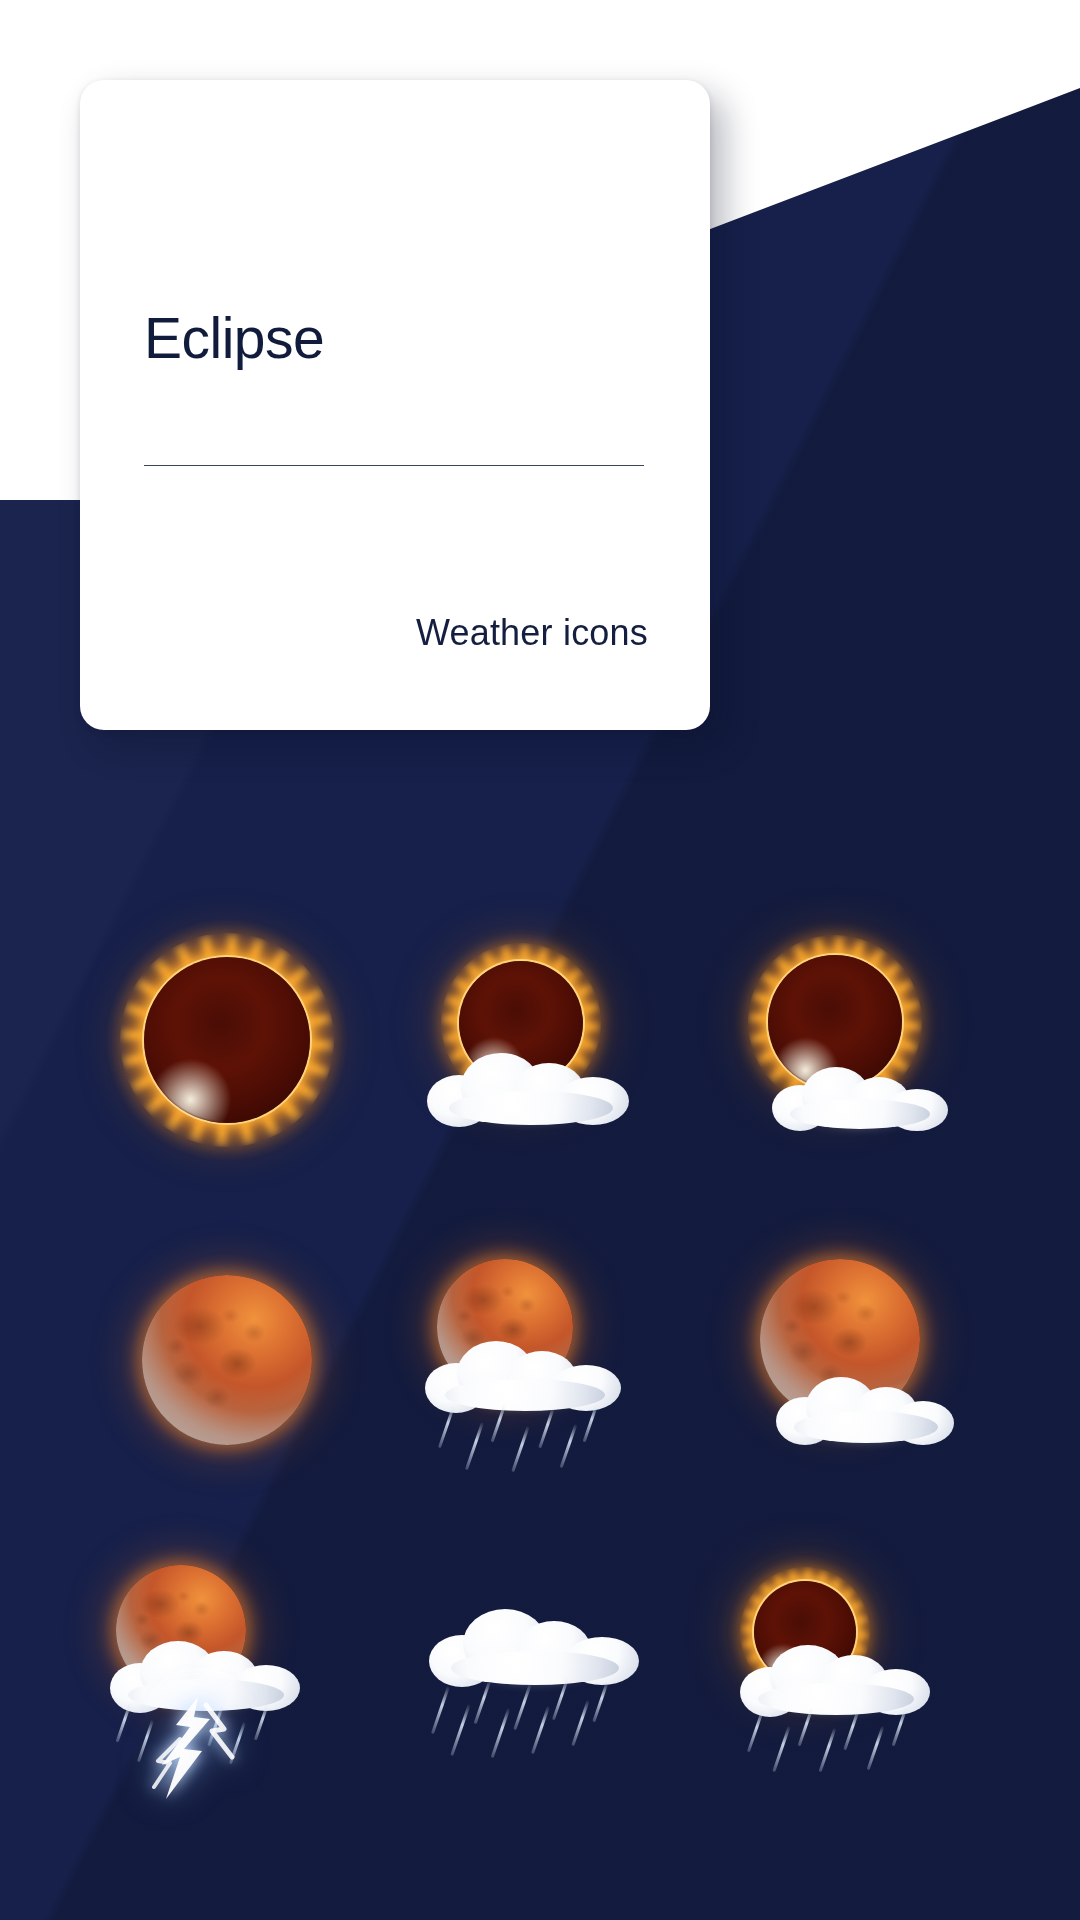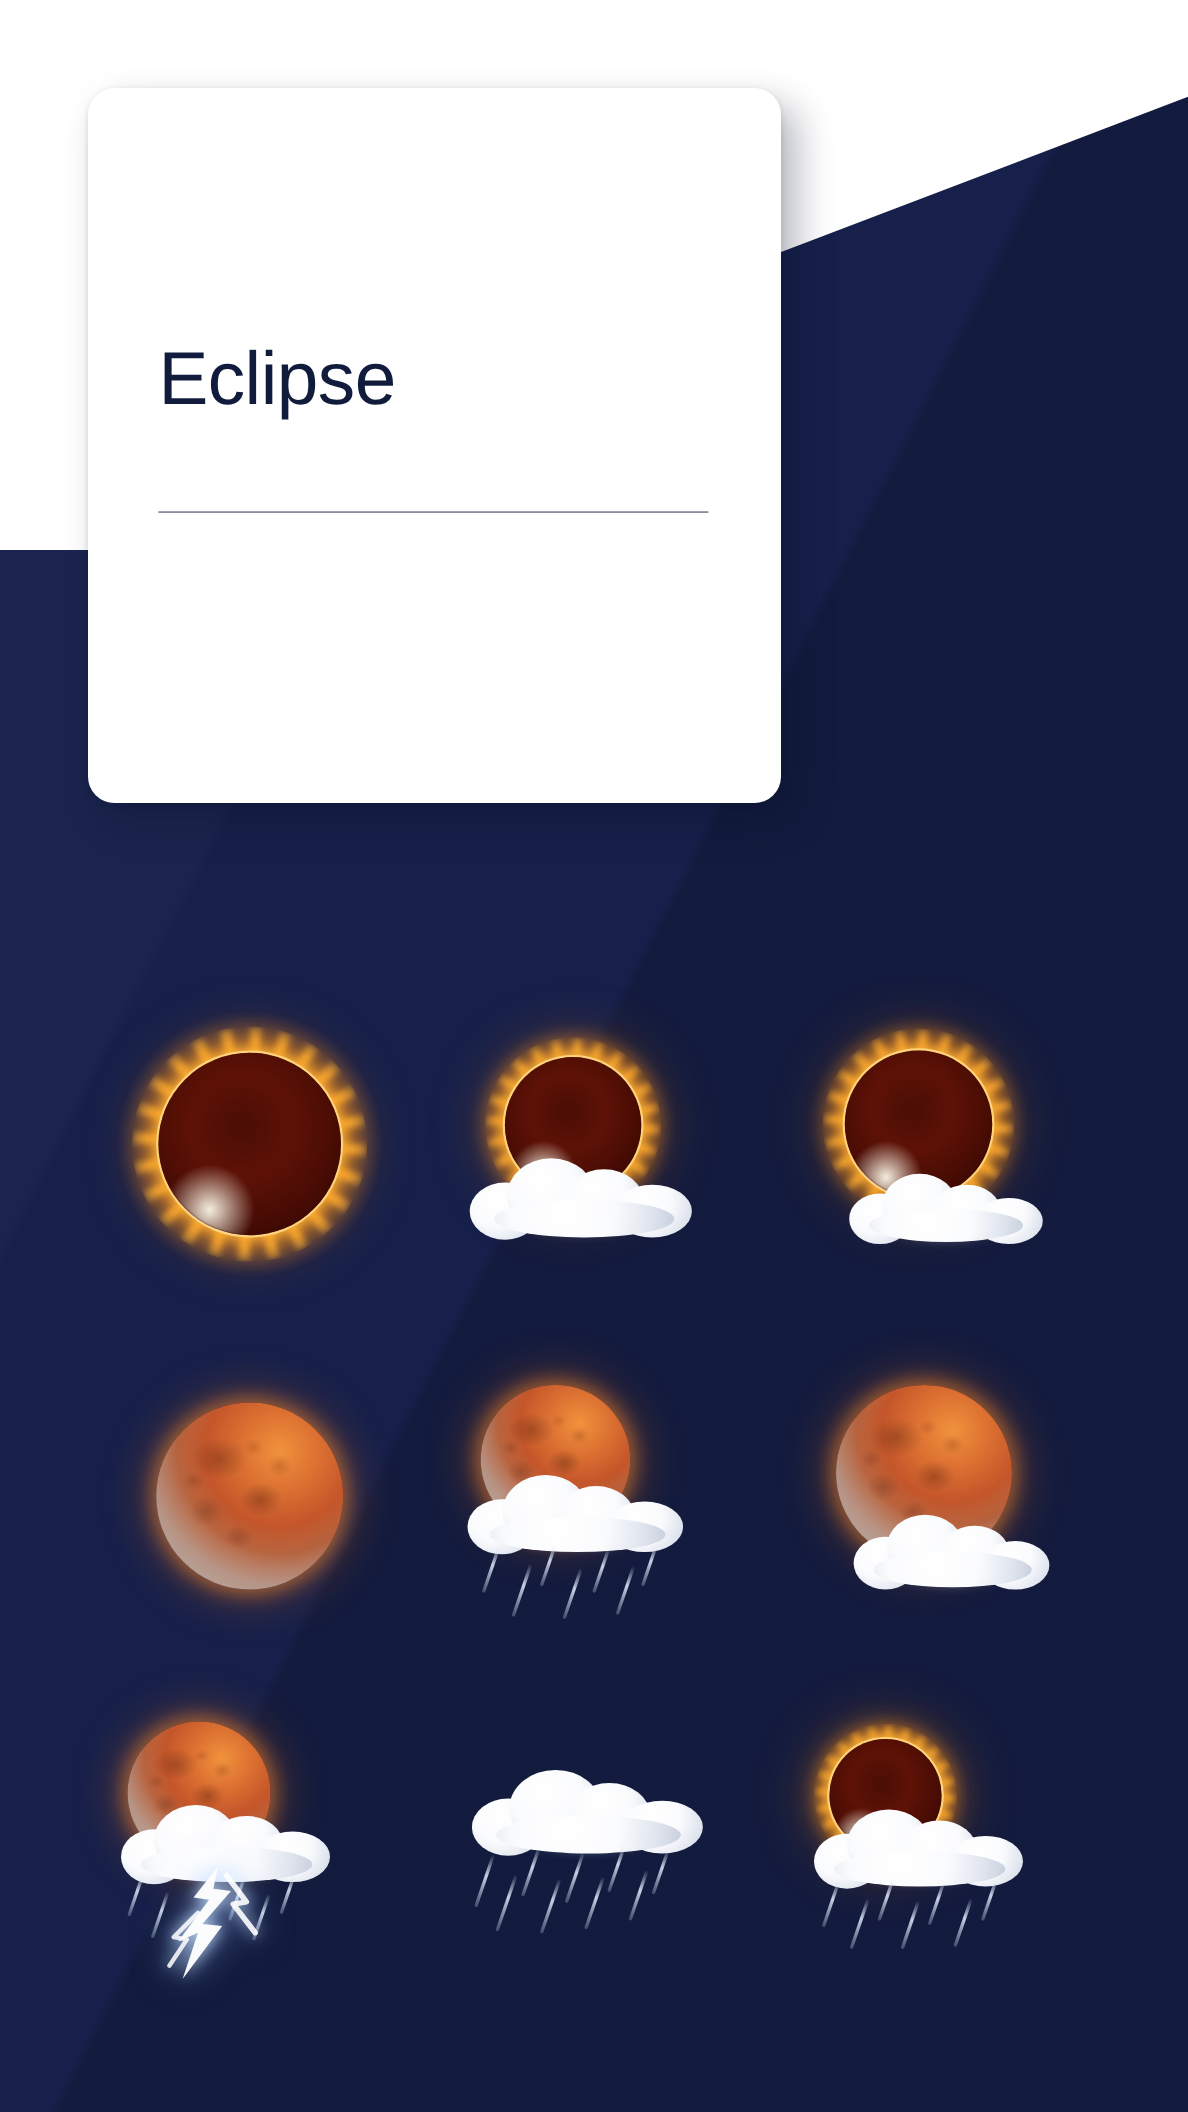--- a/index.html
+++ b/index.html
@@ -54,21 +54,21 @@
                0 2px 6px rgba(10,16,40,0.12);
     overflow:hidden;
   }
   #card-inner {
     position:absolute; inset:0;
     padding:0 60px;
   }
   #app-title {
     position:absolute;
     left:64px; top:230px;
-    font-size:68px;
+    font-size:57px;
     font-weight:400;
     letter-spacing:-0.5px;
     color:#111c3d;
     line-height:1;
     white-space:nowrap;
   }
   #title-divider {
     position:absolute;
     left:64px; top:385px;
     width:500px; height:1px;
@@ -226,20 +226,21 @@
 <div id="backdrop"></div>
 <div id="diag-shade"></div>
 <div id="diag-shade2"></div>
 <div id="white-wedge"></div>
 <div id="white-strip"></div>
 
 <div id="title-card">
   <div id="card-inner">
     <div id="app-title">Eclipse</div>
     <div id="title-divider"></div>
+    <div id="card-subtitle">Weather icons</div>
   </div>
 </div>
 
 <div id="icon-grid">
 
   <div class="icon-cell">
     <div class="icon-stage">
       <div class="corona-soft" style="left:10px;top:10px;width:230px;height:230px;"></div>
       <div class="corona" style="left:18px;top:18px;width:214px;height:214px;"></div>
       <div class="eclipse" style="left:42px;top:42px;width:166px;height:166px;">

